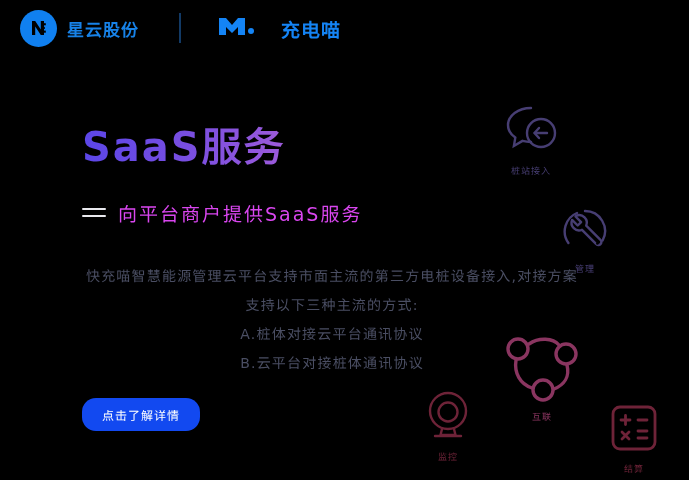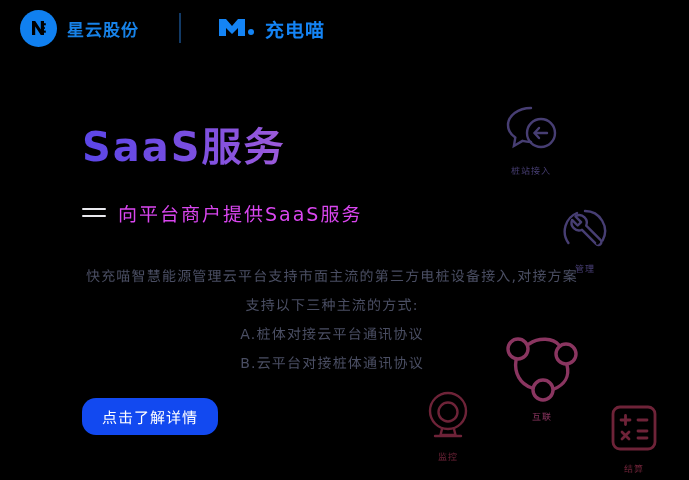--- a/index.html
+++ b/index.html
@@ -53,22 +53,22 @@
   }
 
   .divider {
     width:2px; height:30px;
     background:#123A66;
     margin:0 36px 0 40px;
   }
 
   .brand-two {
     display:flex;
-    align-items:flex-end;
-    gap:4px;
+    align-items:flex-start;
+    gap:20px;
   }
   .brand-two-mark svg { display:block; }
   .brand-two-name {
     color:#1484F5;
     font-size:19px;
     font-weight:bold;
     letter-spacing:1px;
     white-space:nowrap;
   }
 
@@ -135,21 +135,21 @@
     letter-spacing:1.2px;
     max-width:500px;
   }
   .body-copy p { margin:0;text-align:center; }
 
   .cta {
     margin-top:20px;
     display:inline-block;
     background:#1249F0;
     color:#FFFFFF;
-    font-size:15px;
+    font-size:12px;
     letter-spacing:1px;
     padding:8px 20px;
     border:none;
     border-radius:14px;
     cursor:pointer;
     font-family:inherit;
   }
 
   
   .deco {

